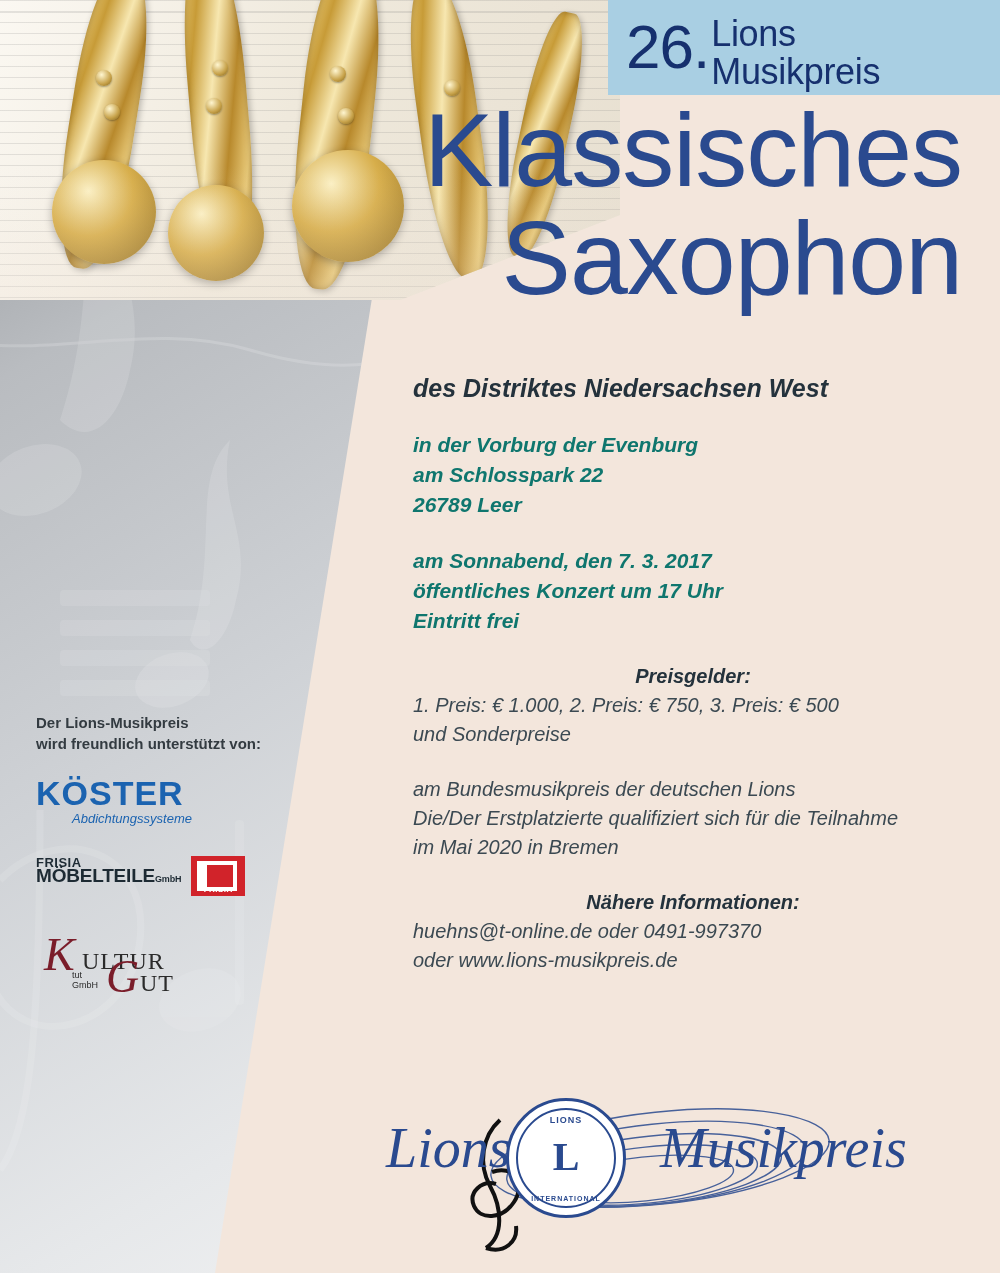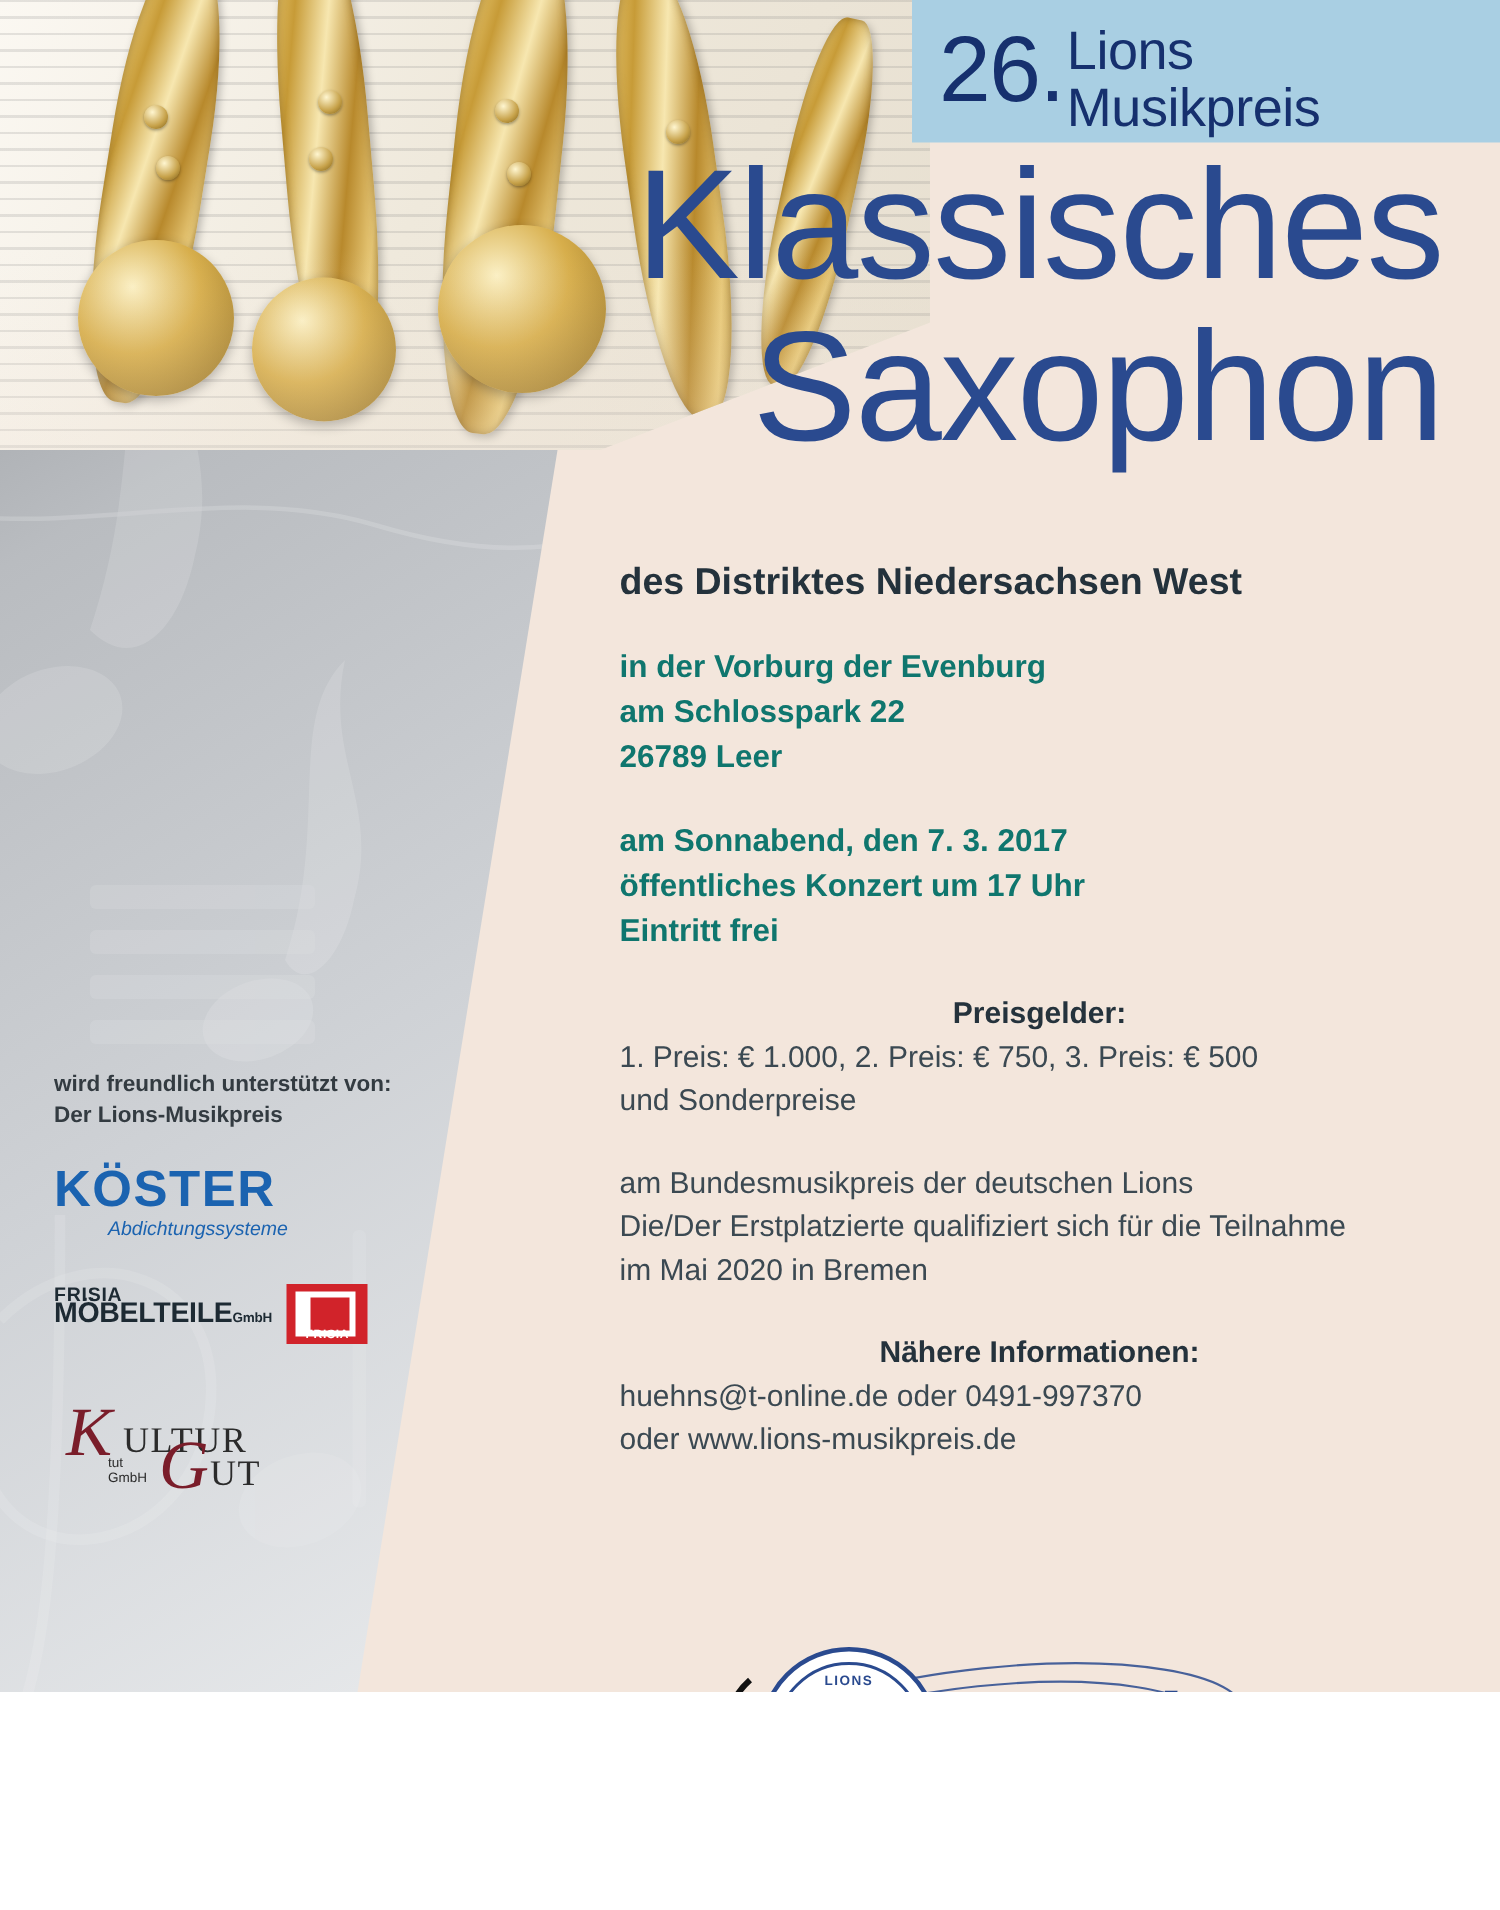--- a/index.html
+++ b/index.html
@@ -6,21 +6,21 @@
     margin: 0;
     padding: 0;
     background: #ffffff;
   }
   body {
     font-family: "Liberation Sans", sans-serif;
   }
   #poster {
     position: relative;
     width: 1000px;
-    height: 1128px;
+    height: 1273px;
     overflow: hidden;
     background: #f3e6dc;
   }
 
   
   .left-panel {
     position: absolute;
     left: 0;
     top: 0;
     width: 420px;
@@ -143,20 +143,21 @@
   }
   .headline .l2 { display: block; }
 
   
   .content {
     position: absolute;
     left: 413px;
     top: 372px;
     width: 560px;
     color: #2c3a44;
+    font-style: italic;
   }
   .block { margin-bottom: 26px; }
   .b-title {
     font-size: 25px;
     line-height: 32px;
     font-weight: bold;
     color: #24323c;
     margin-bottom: 0;
   }
   .b-strong {
@@ -448,22 +449,22 @@
     <div class="block">
       <div class="b-label">Nähere Informationen:</div>
       <div class="b-text">huehns@t-online.de oder 0491-997370</div>
       <div class="b-text">oder www.lions-musikpreis.de</div>
     </div>
 
   </div>
 
   <div class="sponsors">
     <div class="sponsor-intro">
+      <div>Der Lions-Musikpreis</div>
       <div>wird freundlich unterstützt von:</div>
-      <div>Der Lions-Musikpreis</div>
     </div>
 
     <div>
       <div class="logo-koester">KÖSTER</div>
       <div class="logo-koester-sub">Abdichtungssysteme</div>
     </div>
 
     <div class="logo-frisia">
       <div class="frisia-text">
         <div class="t1">FRISIA</div>

